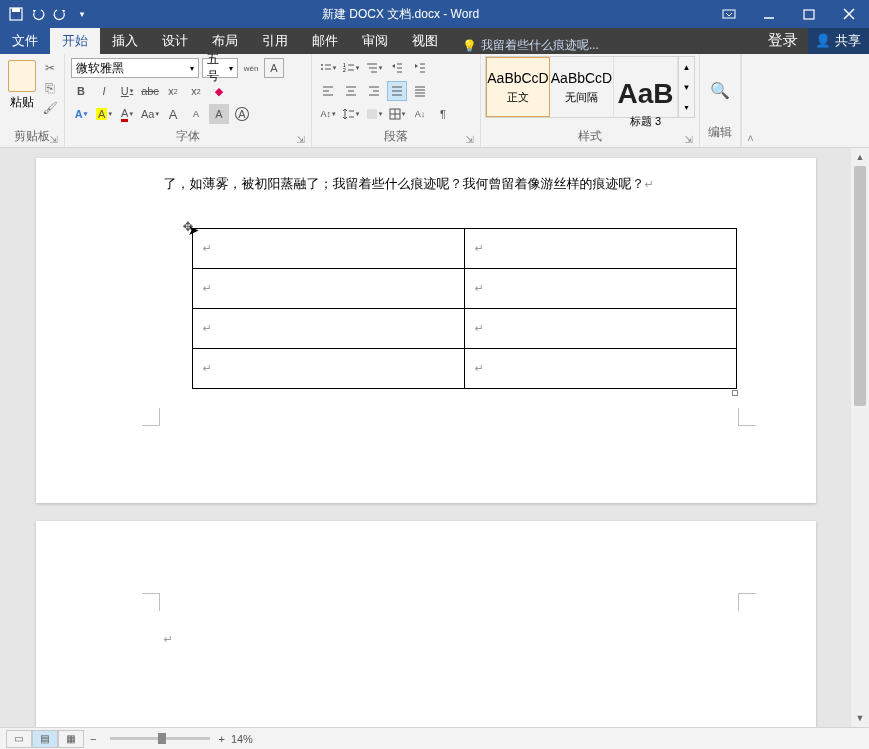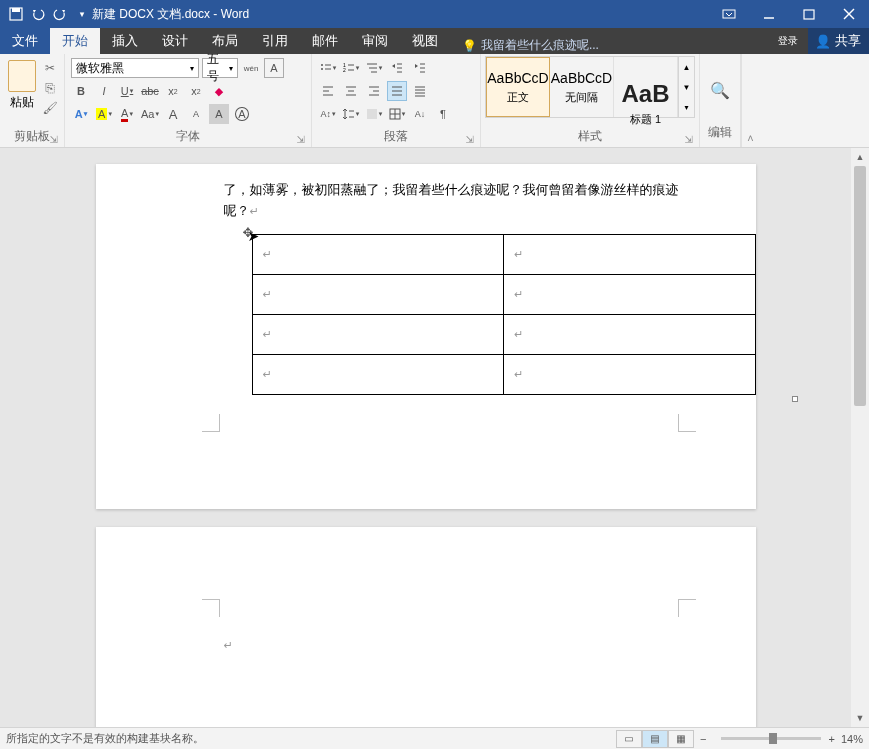--- a/index.html
+++ b/index.html
@@ -2,32 +2,32 @@
 <html><head>
 <meta charset="utf-8">
 <style>
 * { margin: 0; padding: 0; box-sizing: border-box; font-family: "Microsoft YaHei", "Segoe UI", sans-serif; }
 body { background: #e6e6e6; width: 869px; height: 749px; overflow: hidden; position: relative; }
 
 
 .titlebar { background: #2b579a; height: 28px; display: flex; align-items: center; color: #fff; font-size: 12px; }
 .qat { display: flex; align-items: center; gap: 2px; padding-left: 6px; }
 .qat .icon { width: 20px; height: 20px; display: flex; align-items: center; justify-content: center; cursor: pointer; }
-.title { flex: 1; }
+.title { flex: 1; text-align: center; }
 .winctrl { display: flex; }
 .winctrl .icon { width: 40px; height: 28px; display: flex; align-items: center; justify-content: center; cursor: pointer; }
 
 
 .tabs { background: #404040; height: 26px; display: flex; align-items: flex-end; color: #fff; font-size: 13px; }
 .tab { padding: 4px 12px; cursor: pointer; }
 .tab.file { background: #2b579a; }
 .tab.active { background: #f3f3f3; color: #2b579a; }
 .tellme { flex: 1; padding-left: 12px; color: #c8d7ee; font-size: 12px; display: flex; align-items: center; gap: 4px; }
 .loginbox { display: flex; align-items: center; }
-.login { padding: 4px 10px; font-size: 10px; }
+.login { padding: 4px 10px; font-size: 15px; }
 .share { background: #1e3e6e; padding: 4px 8px; display: flex; align-items: center; gap: 3px; }
 
 
 .ribbon { background: #f3f3f3; height: 94px; display: flex; border-bottom: 1px solid #d4d4d4; font-size: 12px; }
 .group { border-right: 1px solid #e1e1e1; display: flex; flex-direction: column; padding: 2px 4px 0; }
 .group-body { flex: 1; display: flex; align-items: flex-start; }
 .group-label { text-align: center; font-size: 12px; color: #666; padding: 2px 0; position: relative; }
 .group-label .launcher { position: absolute; right: 2px; bottom: 2px; font-size: 10px; color: #888; cursor: pointer; }
 
 .clip-big { display: flex; flex-direction: column; align-items: center; padding: 4px; cursor: pointer; }
@@ -49,32 +49,32 @@
 
 .para-group .group-body { flex-direction: column; gap: 3px; padding: 2px; width: 160px; }
 .para-row .rbtn svg { width: 12px; height: 12px; }
 .rbtn.active { background: #cde6f7; border: 1px solid #92c0e0; }
 
 .styles-group .group-body { padding: 0; }
 .style-gallery { display: flex; border: 1px solid #d4d4d4; }
 .style-item { width: 64px; height: 60px; border-right: 1px solid #e1e1e1; display: flex; flex-direction: column; align-items: center; justify-content: center; cursor: pointer; font-size: 11px; }
 .style-item.sel { border: 1px solid #d4a85a; background: #fff4e0; }
 .style-preview { font-size: 14px; margin-bottom: 4px; }
-.style-preview.big { font-size: 24px; font-weight: bold; color: #222; margin-top: 32px; }
+.style-preview.big { font-size: 28px; font-weight: bold; color: #222; margin-top: 32px; }
 .style-scroll { width: 16px; display: flex; flex-direction: column; border-left: 1px solid #d4d4d4; }
 .style-scroll div { flex: 1; display: flex; align-items: center; justify-content: center; font-size: 8px; cursor: pointer; }
 
 .edit-group { padding: 4px 8px; }
 .edit-group .group-body { flex-direction: column; align-items: center; justify-content: center; }
 
 .collapse { width: 18px; border-left: 1px solid #e1e1e1; display: flex; align-items: flex-end; justify-content: center; cursor: pointer; color: #888; font-size: 11px; padding-bottom: 3px; }
 
 
 .docarea { position: absolute; top: 148px; left: 0; right: 18px; bottom: 22px; background: #e6e6e6; overflow: hidden; }
-.page { background: #fff; width: 660px; margin: 16px auto; box-shadow: 0 1px 3px rgba(0,0,0,.2); position: relative; }
+.page { background: #fff; width: 780px; margin: 10px auto; box-shadow: 0 1px 3px rgba(0,0,0,.2); position: relative; }
 .page1 { height: 345px; margin-bottom: 18px; }
 .page2 { height: 350px; }
 .doctext { font-size: 13px; padding: 16px 60px 0 128px; line-height: 1.6; }
 .table-handle { position: absolute; left: 147px; top: 59px; width: 14px; height: 14px; cursor: move; }
 .table-handle::before { content: "✥"; font-size: 13px; color: #555; }
 .cursor-arrow { position: absolute; left: 152px; top: 64px; font-size: 14px; color: #000; pointer-events: none; }
 .wtable { position: absolute; left: 156px; top: 70px; border-collapse: collapse; }
 .wtable td { border: 1px solid #000; width: 272px; height: 40px; padding: 4px 10px; font-size: 11px; color: #999; vertical-align: middle; }
 .table-resize { position: absolute; width: 6px; height: 6px; border: 1px solid #888; background: #fff; }
 .corner { position: absolute; border: 1px solid #bfbfbf; width: 18px; height: 18px; }
@@ -373,21 +373,21 @@
         <div class="style-item sel">
           <div class="style-preview">AaBbCcD</div>
           <div>正文</div>
         </div>
         <div class="style-item">
           <div class="style-preview">AaBbCcD</div>
           <div>无间隔</div>
         </div>
         <div class="style-item">
           <div class="style-preview big">AaB</div>
-          <div>标题 1</div>
+          <div>标题 3</div>
         </div>
         <div class="style-scroll">
           <div>▲</div>
           <div>▼</div>
           <div>▾</div>
         </div>
       </div>
     </div>
     <div class="group-label"><span>样式</span><span class="launcher">⇲</span></div>
   </div>
@@ -440,21 +440,20 @@
 
 <div class="vscroll">
   <div class="arr">▲</div>
   <div class="track">
       <div class="thumb"></div>
     </div>
   <div class="arr">▼</div>
 </div>
 
 <div class="statusbar">
-  <div class="sleft">所指定的文字不是有效的构建基块名称。</div>
   <div class="viewbtns">
     <div class="viewbtn">▭</div>
     <div class="viewbtn active">▤</div>
     <div class="viewbtn">▦</div>
   </div>
   <span style="margin:0 6px;cursor:pointer">−</span>
   <div class="zoomslider">
       <div class="zthumb"></div>
     </div>
   <span style="margin-right:6px;cursor:pointer">+</span>

